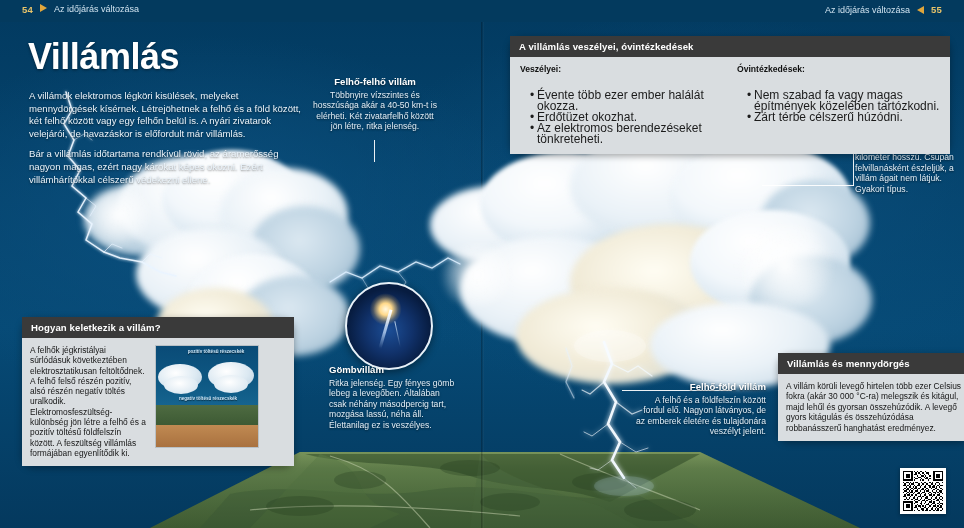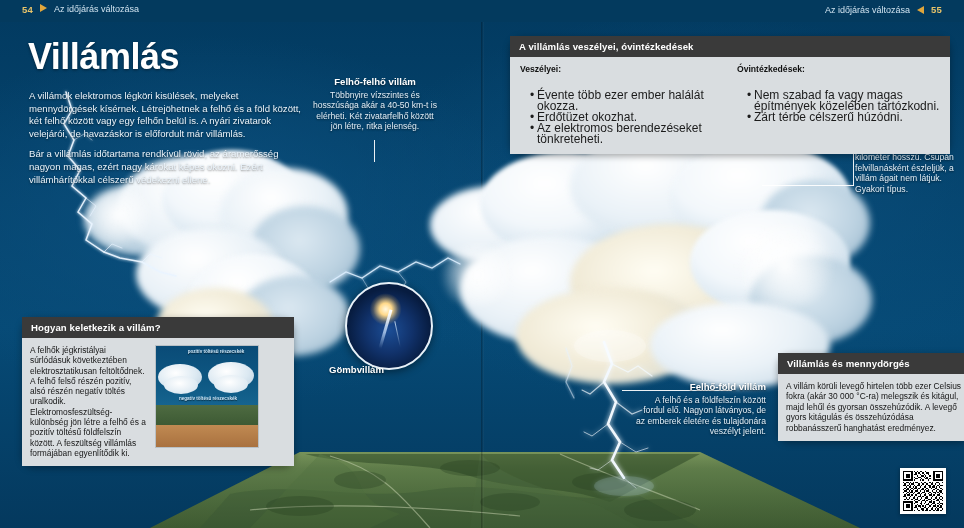--- a/index.html
+++ b/index.html
@@ -334,20 +334,21 @@
     <div class="cb">Többnyire vízszintes és hosszúsága akár a 40-50 km-t is elérheti. Két zivatarfelhő között jön létre, ritka jelenség.</div>
   </div>
 
   <div class="callout c-in">
     <div class="ch">Évente belüli villám</div>
     <div class="cb">Legfeljebb néhány kilométer hosszú. Csupán felvillanásként észleljük, a villám ágait nem látjuk. Gyakori típus.</div>
   </div>
 
   <div class="callout c-ball">
     <div class="ch">Gömbvillám</div>
+    <div class="cb">Ritka jelenség. Egy fényes gömb lebeg a levegőben. Általában csak néhány másodpercig tart, mozgása lassú, néha áll. Élettanilag ez is veszélyes.</div>
   </div>
 
   <div class="callout c-cg">
     <div class="ch">Felhő-föld villám</div>
     <div class="cb">A felhő és a földfelszín között fordul elő. Nagyon látványos, de az emberek életére és tulajdonára veszélyt jelent.</div>
   </div>
 
   <div class="panel" id="danger-panel">
     <div class="ph">A villámlás veszélyei, óvintézkedések</div>
     <div class="pbody">

